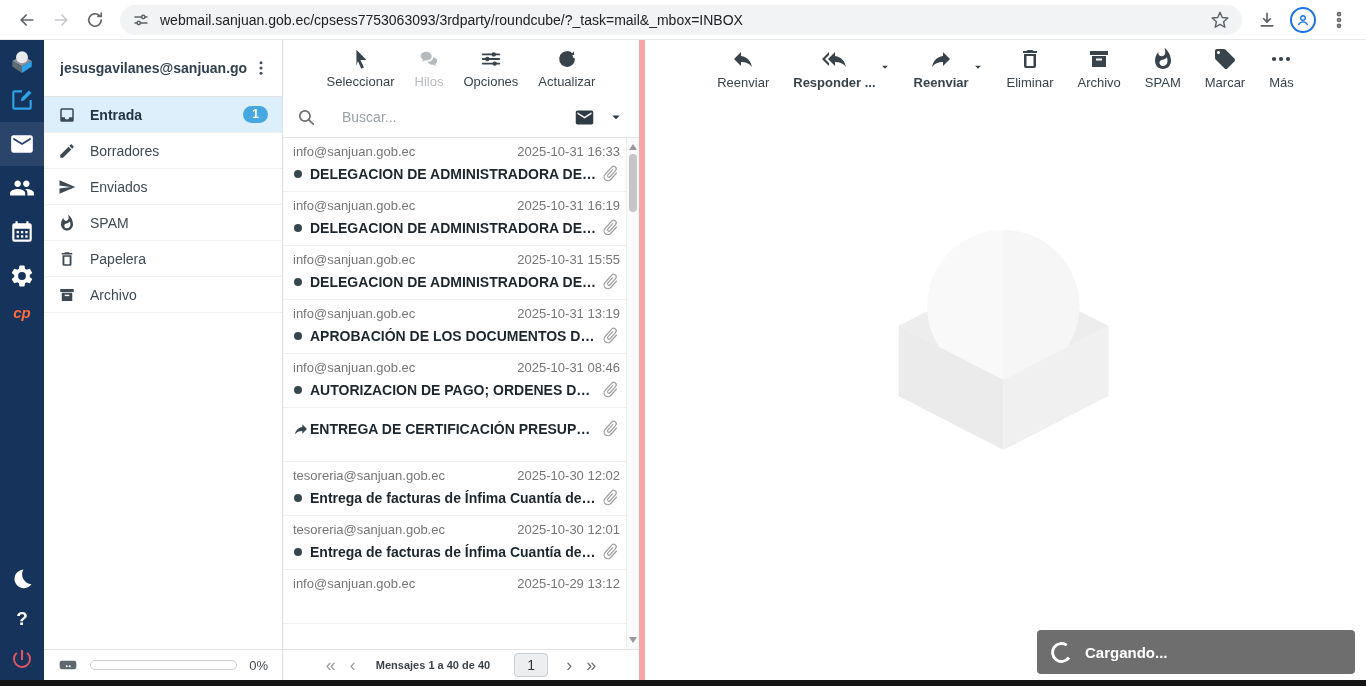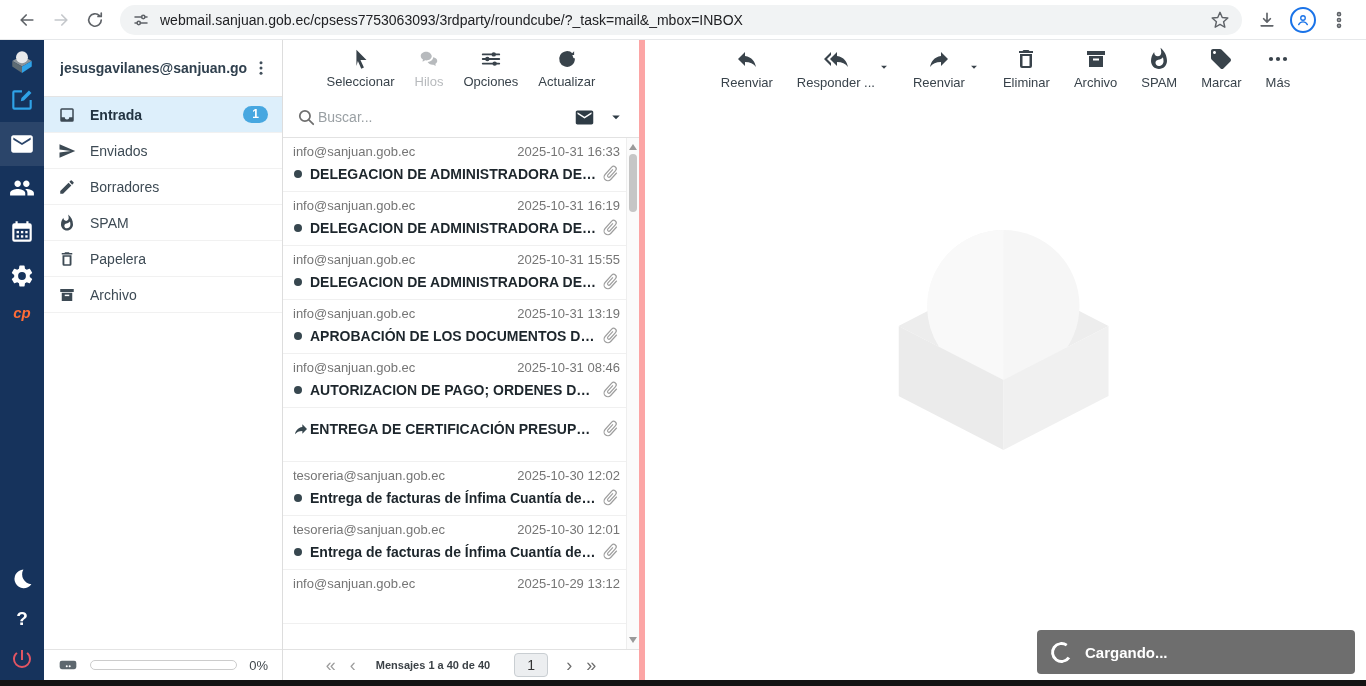--- a/index.html
+++ b/index.html
@@ -65,21 +65,21 @@
   
   .list-col{width:362px;border-right:6px solid #fca5a5;display:flex;flex-direction:column;flex:0 0 auto;background:#fff;}
   .list-toolbar{height:57px;display:flex;justify-content:center;align-items:center;gap:20px;flex:0 0 auto;}
   .tbtn{display:flex;flex-direction:column;align-items:center;gap:4px;cursor:pointer;color:#39434b;}
   .tbtn svg{width:22px;height:22px;fill:#39434b;}
   .tbtn .tlabel{font-size:13px;}
   .tbtn.disabled{color:#b7babd;cursor:default;}
   .tbtn.disabled svg{fill:#b7babd;}
   .search-row{height:41px;display:flex;align-items:center;padding:0 14px;border-bottom:1px solid #e2e2e2;flex:0 0 auto;}
   .search-row .mag{width:19px;height:19px;fill:none;stroke:#6f6f6f;stroke-width:2.2;stroke-linecap:round;}
-  .search-input{flex:1;border:none;outline:none;font-size:14px;color:#333;margin-left:2px;font-family:inherit;background:transparent;}
+  .search-input{flex:1;border:none;outline:none;font-size:14px;color:#333;margin-left:26px;font-family:inherit;background:transparent;}
   .search-input::placeholder{color:#9aa0a4;}
   .scope-mail svg{width:21px;height:21px;fill:#2e3b45;}
   .scope-caret{margin-left:12px;}
   .scope-caret svg{width:18px;height:18px;fill:#2e3b45;}
 
   .msg-viewport{flex:1;position:relative;overflow:hidden;}
   .msg-list{position:absolute;top:0;left:0;right:13px;}
   .msg-row{height:54px;padding:6px 6px 0 10px;border-bottom:1px solid #f0f0f0;cursor:pointer;}
   .msg-row.selected{background:var(--selected-row,#ddeffb);}
   .l1{display:flex;align-items:baseline;}
@@ -106,21 +106,21 @@
   .pg-arrow{font-size:18px;color:#9e9e9e;cursor:pointer;line-height:1;}
   .pg-arrow.fw{color:#6f6f6f;}
   .pg-summary{font-size:11px;font-weight:700;color:#3c4247;margin:0 6px;}
   .pg-box{width:34px;height:24px;background:#eceef0;border:1px solid #c9ced2;border-radius:4px;
     display:flex;align-items:center;justify-content:center;font-size:14px;color:#333;margin:0 4px;}
 
   
   .content{flex:1;position:relative;background:#fff;}
   .msg-toolbar{height:57px;display:flex;justify-content:center;align-items:center;gap:24px;}
   .msg-toolbar .tbtn svg{width:24px;height:24px;}
-  .tbtn-group{position:relative;display:flex;align-items:flex-end;}
+  .tbtn-group{position:relative;display:flex;align-items:flex-end;font-weight:bold;}
   .caret{position:absolute;right:-16px;top:13px;cursor:pointer;}
   .caret svg{width:14px;height:14px;fill:#39434b;}
   .tbtn-group.with-caret{margin-right:14px;}
 
   .watermark{position:absolute;left:50%;top:46%;transform:translate(-50%,-50%);}
 
   
   .toast{position:absolute;right:11px;bottom:12px;width:318px;height:44px;background:var(--toast,#6e6e6e);
     border-radius:4px;display:flex;align-items:center;padding:0 14px;z-index:40;}
   .spinner{width:21px;height:21px;border:3px solid #fff;border-top-color:transparent;border-radius:50%;
@@ -255,29 +255,29 @@
     <div class="folder-list">
       <div class="folder selected">
         <svg viewBox="0 0 24 24">
             <path d="M19 3H5a2 2 0 0 0-2 2v14a2 2 0 0 0 2 2h14a2 2 0 0 0 2-2V5a2 2 0 0 0-2-2zm0 12h-4a3 3 0 0 1-6 0H5V5h14v10z"></path>
           </svg>
         <span class="flabel">Entrada</span>
         <span class="badge">1</span>
       </div>
       <div class="folder">
         <svg viewBox="0 0 24 24">
+            <path d="M3 17.25V21h3.75L17.81 9.94l-3.75-3.75L3 17.25zM20.71 7.04a1 1 0 0 0 0-1.41l-2.34-2.34a1 1 0 0 0-1.41 0l-1.83 1.83 3.75 3.75 1.83-1.83z"></path>
+          </svg>
+        <span class="flabel">Borradores</span>
+      </div>
+      <div class="folder">
+        <svg viewBox="0 0 24 24">
             <path d="M2.01 21 23 12 2.01 3 2 10l15 2-15 2z"></path>
           </svg>
         <span class="flabel">Enviados</span>
-      </div>
-      <div class="folder">
-        <svg viewBox="0 0 24 24">
-            <path d="M3 17.25V21h3.75L17.81 9.94l-3.75-3.75L3 17.25zM20.71 7.04a1 1 0 0 0 0-1.41l-2.34-2.34a1 1 0 0 0-1.41 0l-1.83 1.83 3.75 3.75 1.83-1.83z"></path>
-          </svg>
-        <span class="flabel">Borradores</span>
       </div>
       <div class="folder">
         <svg viewBox="0 0 24 24">
             <path d="M13.5.67s.74 2.65.74 4.8c0 2.06-1.35 3.73-3.41 3.73-2.07 0-3.63-1.67-3.63-3.73l.03-.36C5.21 7.51 4 10.62 4 14c0 4.42 3.58 8 8 8s8-3.58 8-8C20 8.61 17.41 3.8 13.5.67zM11.71 19c-1.78 0-3.22-1.4-3.22-3.14 0-1.62 1.05-2.76 2.81-3.12 1.77-.36 3.6-1.21 4.62-2.58.39 1.29.59 2.65.59 4.04 0 2.65-2.15 4.8-4.8 4.8z"></path>
           </svg>
         <span class="flabel">SPAM</span>
       </div>
       <div class="folder">
         <svg viewBox="0 0 24 24">
             <path d="M6 19a2 2 0 0 0 2 2h8a2 2 0 0 0 2-2V7H6v12zM8.5 9h7v10h-7zM19 4h-3.5l-1-1h-5l-1 1H5v2h14z"></path>

